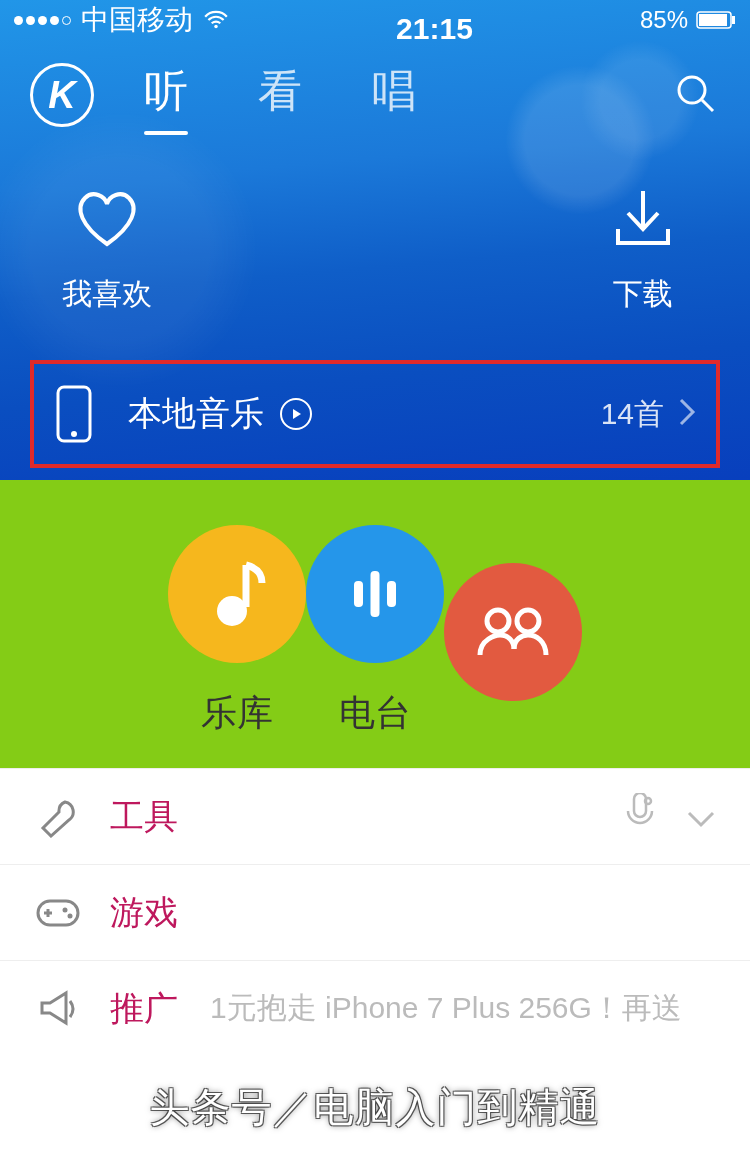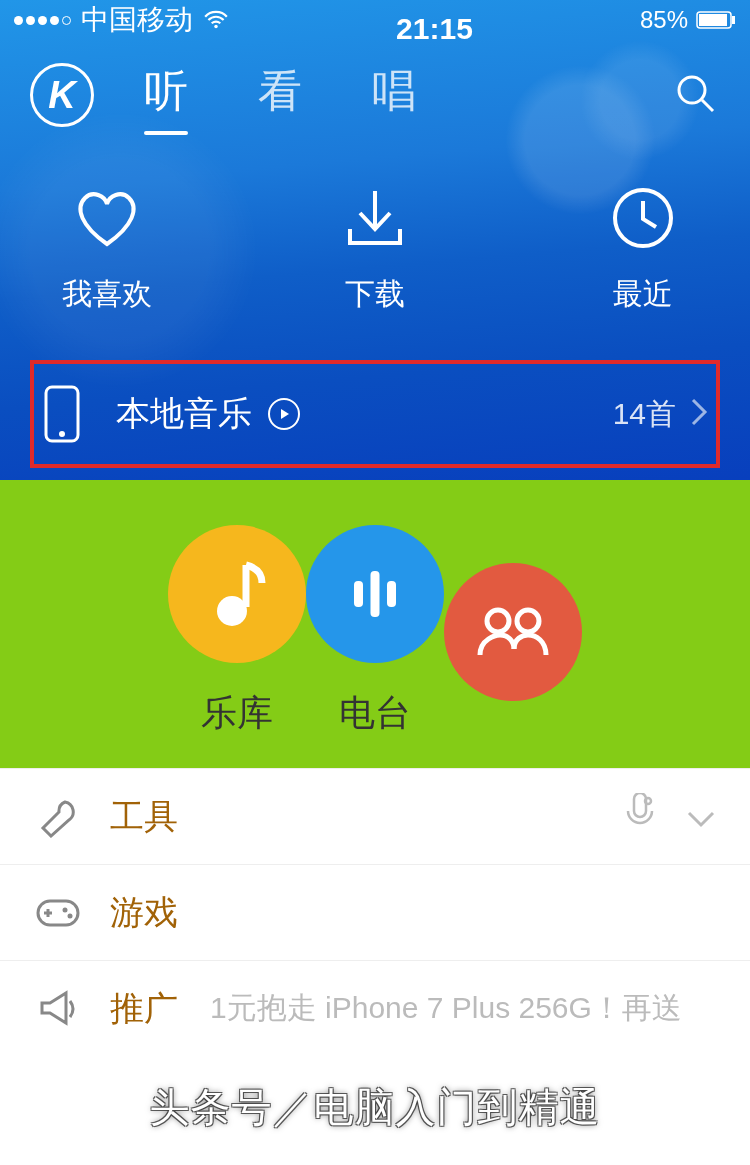--- a/index.html
+++ b/index.html
@@ -79,21 +79,21 @@
   .quick-item { display:flex; flex-direction:column; align-items:center; gap:18px; width:25%; }
   .quick-item .qi-icon { width:76px; height:76px; display:flex;align-items:center;justify-content:center; }
   .quick-item .qi-label { font-size: 30px; color:#fff; }
 
   
   .local-row {
     position: absolute;
     left: 30px; right: 30px; bottom: 18px;
     height: 96px;
     display:flex; align-items:center;
-    padding: 0 12px;
+    padding: 0 24px;
     color:#fff;
     z-index:2;
   }
   .highlight-box{
     position:absolute;
     left:30px; right:30px; bottom:12px;
     height:108px;
     border:4px solid #e02a2a;
     pointer-events:none;
     z-index:3;
@@ -123,21 +123,21 @@
   }
   .list-row{
     display:flex;align-items:center;
     height:96px;
     padding:0 34px;
     border-top:1px solid #eee;
     font-size:34px;
     color:#555;
   }
   .list-row .lr-icon{ width:48px;height:48px;margin-right:28px;display:flex;align-items:center;justify-content:center;color:#888;}
-  .list-row .lr-label{ color:#a16207;}
+  .list-row .lr-label{ color:#be185d;}
   .list-row .lr-trail{ margin-left:auto;display:flex;align-items:center;gap:30px;color:#bbb;}
   .list-row .lr-sub{ margin-left:32px;color:#bbb;font-size:30px;white-space:nowrap;overflow:hidden;text-overflow:ellipsis;max-width:480px;}
   
   
   .watermark{
     position:absolute;
     left:0;right:0;bottom:30px;
     text-align:center;
     font-size:40px;
     color:#fff;
@@ -212,29 +212,20 @@
     <div class="quick-item">
       <span class="qi-icon">
         <svg width="66" height="66" viewBox="0 0 66 66">
             <line x1="33" y1="6" x2="33" y2="42" stroke-width="4"></line>
             <polyline points="18,28 33,44 48,28" stroke-width="4"></polyline>
             <polyline points="8,44 8,58 58,58 58,44" stroke-width="4"></polyline>
           </svg>
       </span>
       <span class="qi-label">下载</span>
     </div>
-    <div class="quick-item">
-      <span class="qi-icon">
-        <svg width="66" height="66" viewBox="0 0 66 66">
-            <circle cx="33" cy="33" r="28" stroke-width="4"></circle>
-            <polyline points="33,16 33,34 46,42" stroke-width="4"></polyline>
-          </svg>
-      </span>
-      <span class="qi-label">最近</span>
-    </div>
   </div>
 
   <div class="local-row">
     <span class="phone-icon">
       <svg width="40" height="60" viewBox="0 0 40 60">
           <rect x="4" y="3" width="32" height="54" rx="6" stroke-width="3"></rect>
           <circle cx="20" cy="50" r="3" fill="#fff" stroke="none"></circle>
         </svg>
     </span>
     <span class="lr-title">本地音乐</span>

